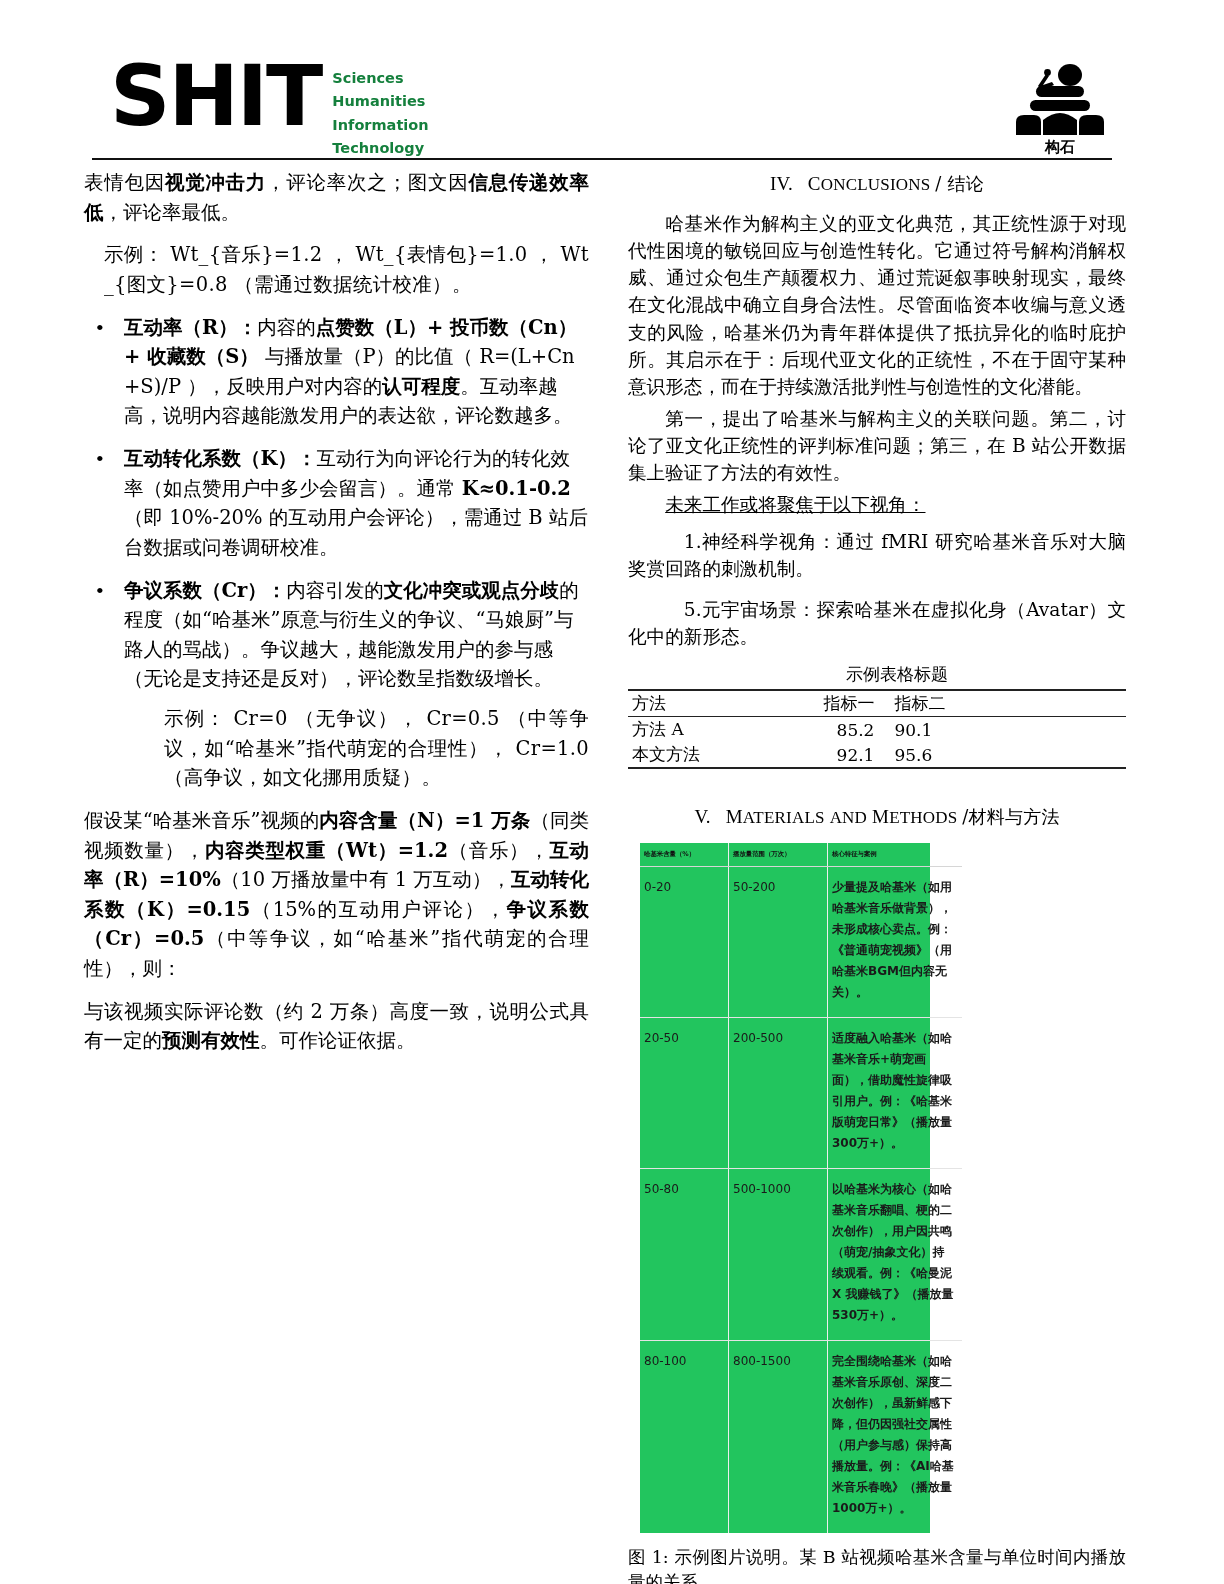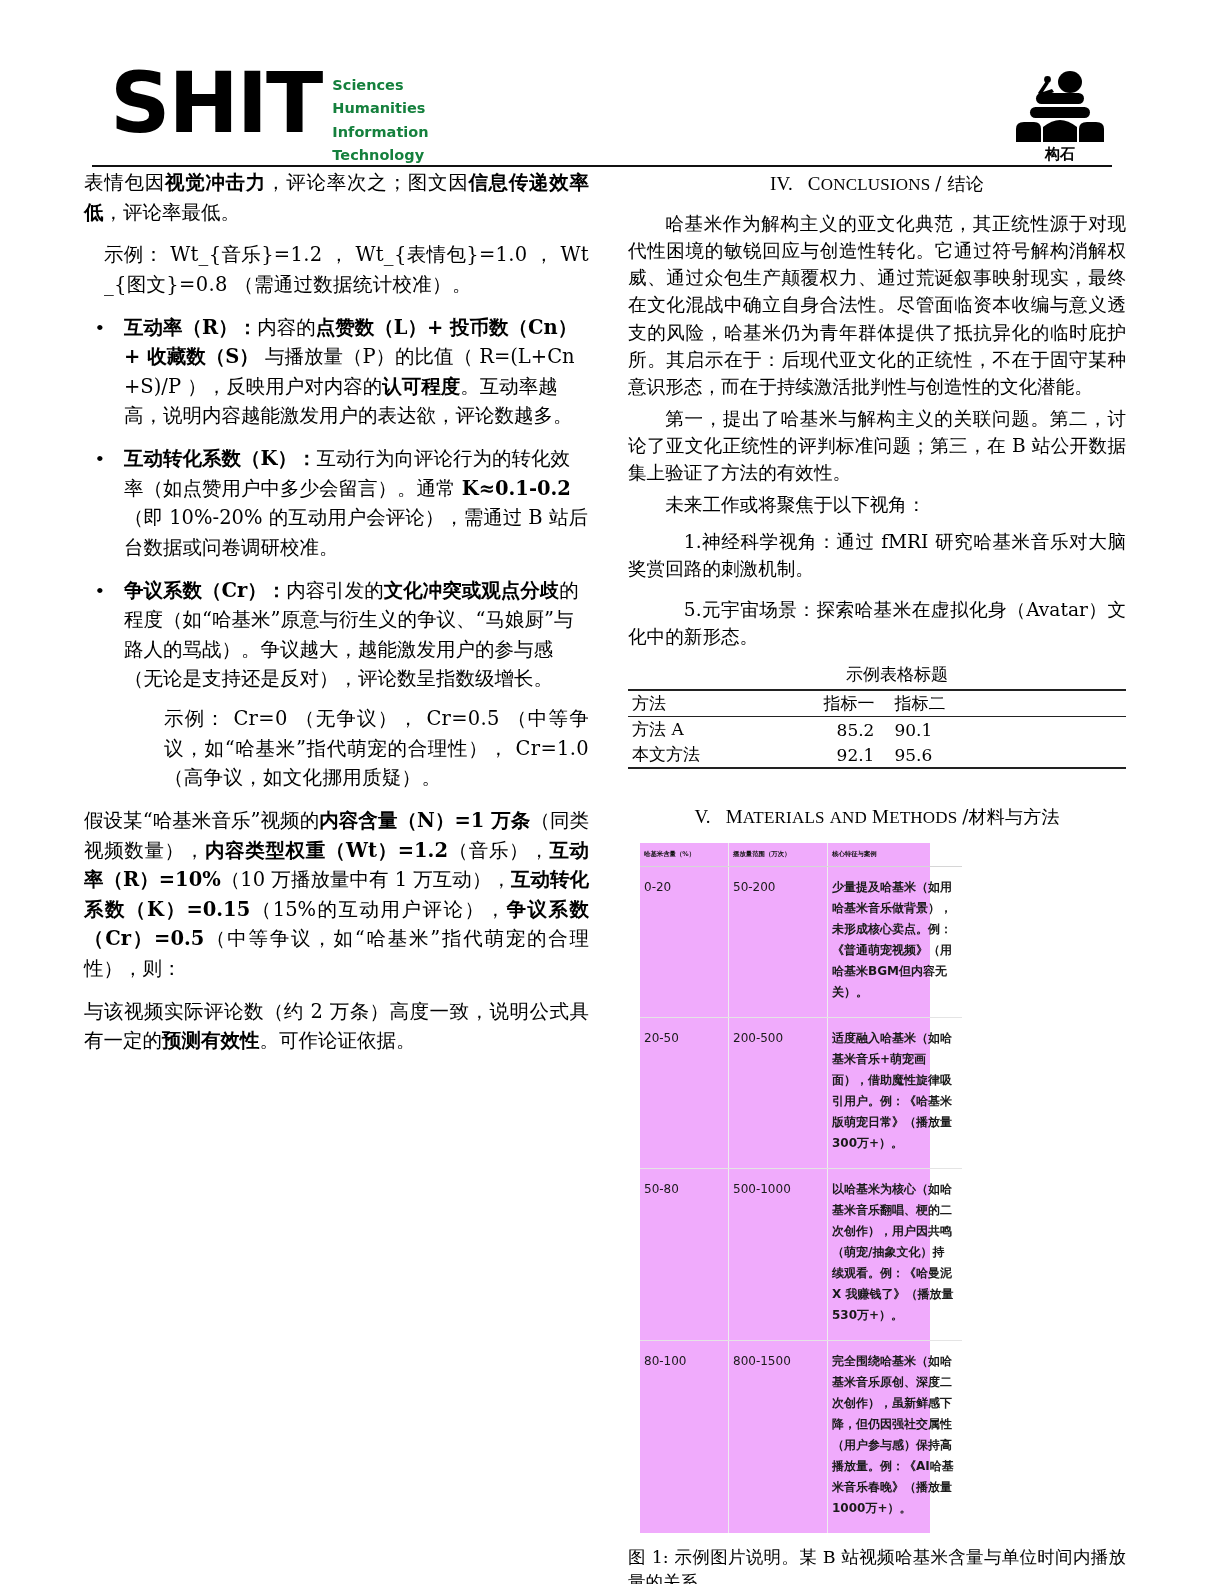--- a/index.html
+++ b/index.html
@@ -7,21 +7,21 @@
     width:1224px; height:1584px;
     background:#ffffff;
     font-family:"Liberation Serif", serif;
     color:#000;
     position:relative;
     overflow:hidden;
   }
   .page { position:relative; width:1224px; height:1584px; }
 
   
-  .masthead { position:absolute; left:0; top:9px; width:1224px; height:165px; }
+  .masthead { position:absolute; left:0; top:2px; width:1224px; height:165px; }
   .logo-left { position:absolute; left:110px; top:55px; display:flex; align-items:flex-start; }
   .logo-word {
     font-family:"DejaVu Sans", sans-serif;
     font-weight:bold;
     font-size:84px;
     letter-spacing:-2px;
     line-height:0.95;
     color:#000;
   }
   .logo-sub {
@@ -126,21 +126,21 @@
     line-height:1.42;
     text-align:justify;
     word-break:break-all;
     margin:10px 0 0 0;
   }
 
   
   .fig-box {
     margin:14px 0 0 12px;
     width:290px;
-    background:#f0abfc;
+    background:#22c55e;
     font-family:"DejaVu Sans", sans-serif;
     color:#1a1a1a;
   }
   table.figtable { width:290px; border-collapse:collapse; table-layout:fixed; }
   table.figtable th {
     font-size:6.4px; font-weight:bold; text-align:left;
     padding:7px 6px 7px 4px; vertical-align:top;
     border-bottom:1px solid #d6d6d6;
     color:#111;
   }
@@ -250,21 +250,21 @@
   <div class="col col-right">
 
     <div class="sec-head">
       <span class="numeral">IV.</span>
       &nbsp;&nbsp;<span class="sc-first">C</span><span class="sc-rest">ONCLUSIONS</span>
       <span class="cn">/ 结论</span>
     </div>
 
     <p class="body-cn-r" style="text-indent:2em;">哈基米作为解构主义的亚文化典范，其正统性源于对现代性困境的敏锐回应与创造性转化。它通过符号解构消解权威、通过众包生产颠覆权力、通过荒诞叙事映射现实，最终在文化混战中确立自身合法性。尽管面临资本收编与意义透支的风险，哈基米仍为青年群体提供了抵抗异化的临时庇护所。其启示在于：后现代亚文化的正统性，不在于固守某种意识形态，而在于持续激活批判性与创造性的文化潜能。</p>
     <p class="body-cn-r" style="text-indent:2em; margin-top:-8px;">第一，提出了哈基米与解构主义的关联问题。第二，讨论了亚文化正统性的评判标准问题；第三，在 B 站公开数据集上验证了方法的有效性。</p>
-    <p class="body-cn-r" style="text-indent:2em; margin-top:-8px;">未来工作或将聚焦于以下视角：</p>
+    <p class="body-cn-r" style="text-indent:2em; margin-top:-8px;text-decoration:underline;">未来工作或将聚焦于以下视角：</p>
     <p class="body-cn-r" style="text-indent:3em; margin-top:-4px;">1.神经科学视角：通过 fMRI 研究哈基米音乐对大脑奖赏回路的刺激机制。</p>
     <p class="body-cn-r" style="text-indent:3em; margin-top:14px;">5.元宇宙场景：探索哈基米在虚拟化身（Avatar）文化中的新形态。</p>
 
     <div class="tbl-wrap">
       <div class="tbl-title">示例表格标题</div>
       <table class="booktabs">
         <tbody>
             <tr class="tr-top hdr-row">
           <td>方法</td>
           <td class="num">指标一</td>

